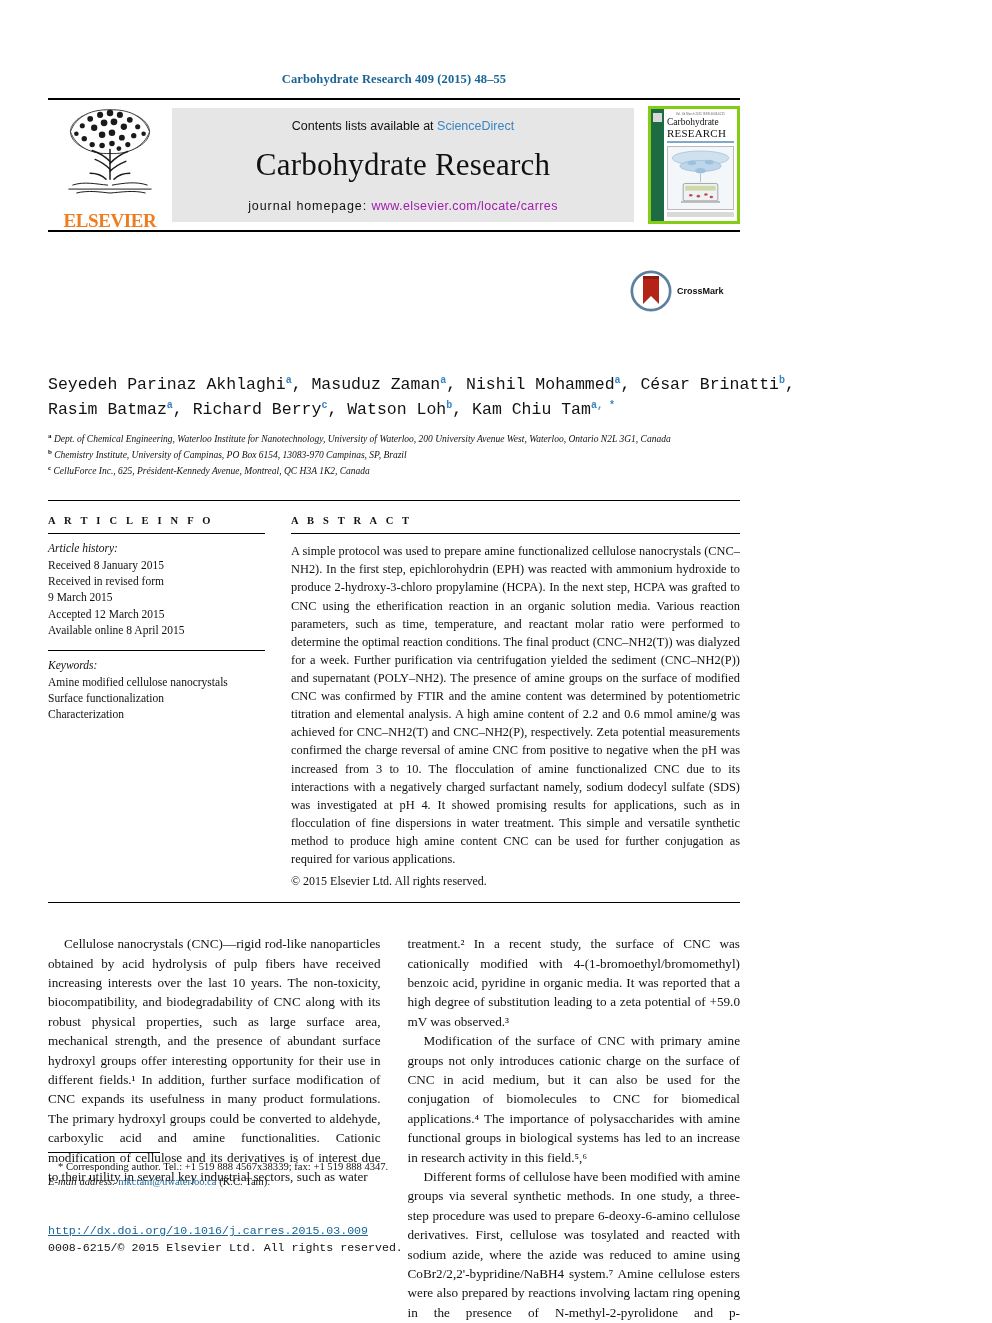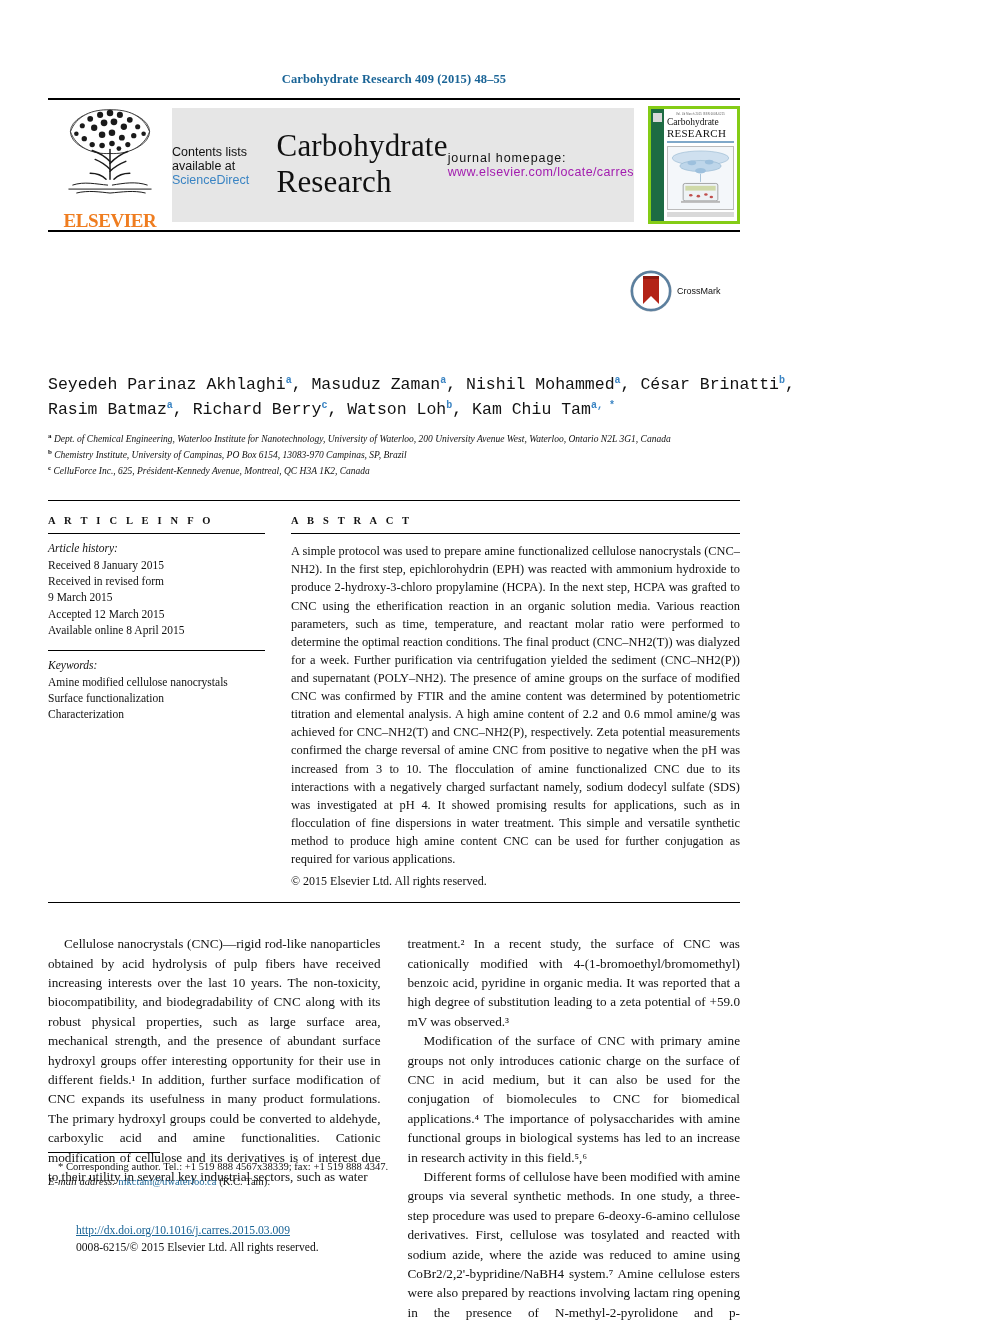--- a/index.html
+++ b/index.html
@@ -63,21 +63,21 @@
     letter-spacing: -0.4px;
     color: #ef7d20;
     line-height: 1;
     margin-top: -2px;
   }
   .masthead-center {
     flex: 1 1 auto;
     background: #e6e6e6;
     margin: 8px 0 8px 0;
     display: flex;
-    flex-direction: row;
+    flex-direction: column;
     align-items: center;
     justify-content: center;
     position: relative;
   }
   .contents-line {
     font-family: "Liberation Sans", sans-serif;
     font-size: 12.5px;
     color: #111;
     margin-top: 2px;
   }
@@ -168,21 +168,21 @@
     right: 0;
     top: 2px;
     width: 110px;
     height: 46px;
     display: flex;
     align-items: center;
   }
   .crossmark-text {
     font-family: "Liberation Sans", sans-serif;
     font-size: 9px;
-    font-weight: normal;
+    font-weight: bold;
     color: #111;
     margin-left: 5px;
   }
 
   
   .authors {
     margin-top: 30px;
     font-family: Liberation Mono, monospace;
     font-size: 16.5px;
     line-height: 1.52;
@@ -297,24 +297,23 @@
     text-indent: 10px;
   }
   .footnote .em { font-style: italic; }
   .footnote a, .link { color: #1a6496; text-decoration: none; }
 
   .doi-block {
     position: absolute;
     left: 48px;
     top: 1222px;
     width: 500px;
-    font-family: Liberation Serif, serif;
+    font-family: Liberation Mono, monospace;
     font-size: 11.6px;
     line-height: 1.5;
-    margin-left: 28px;
   }
   .doi-link { color: #1a6496; text-decoration: underline; }
   .issn { color:#111; }
 </style>
 </head>
 <body>
 
 <div class="page">
 
   <div class="running-head">Carbohydrate Research 409 (2015) 48–55</div>

